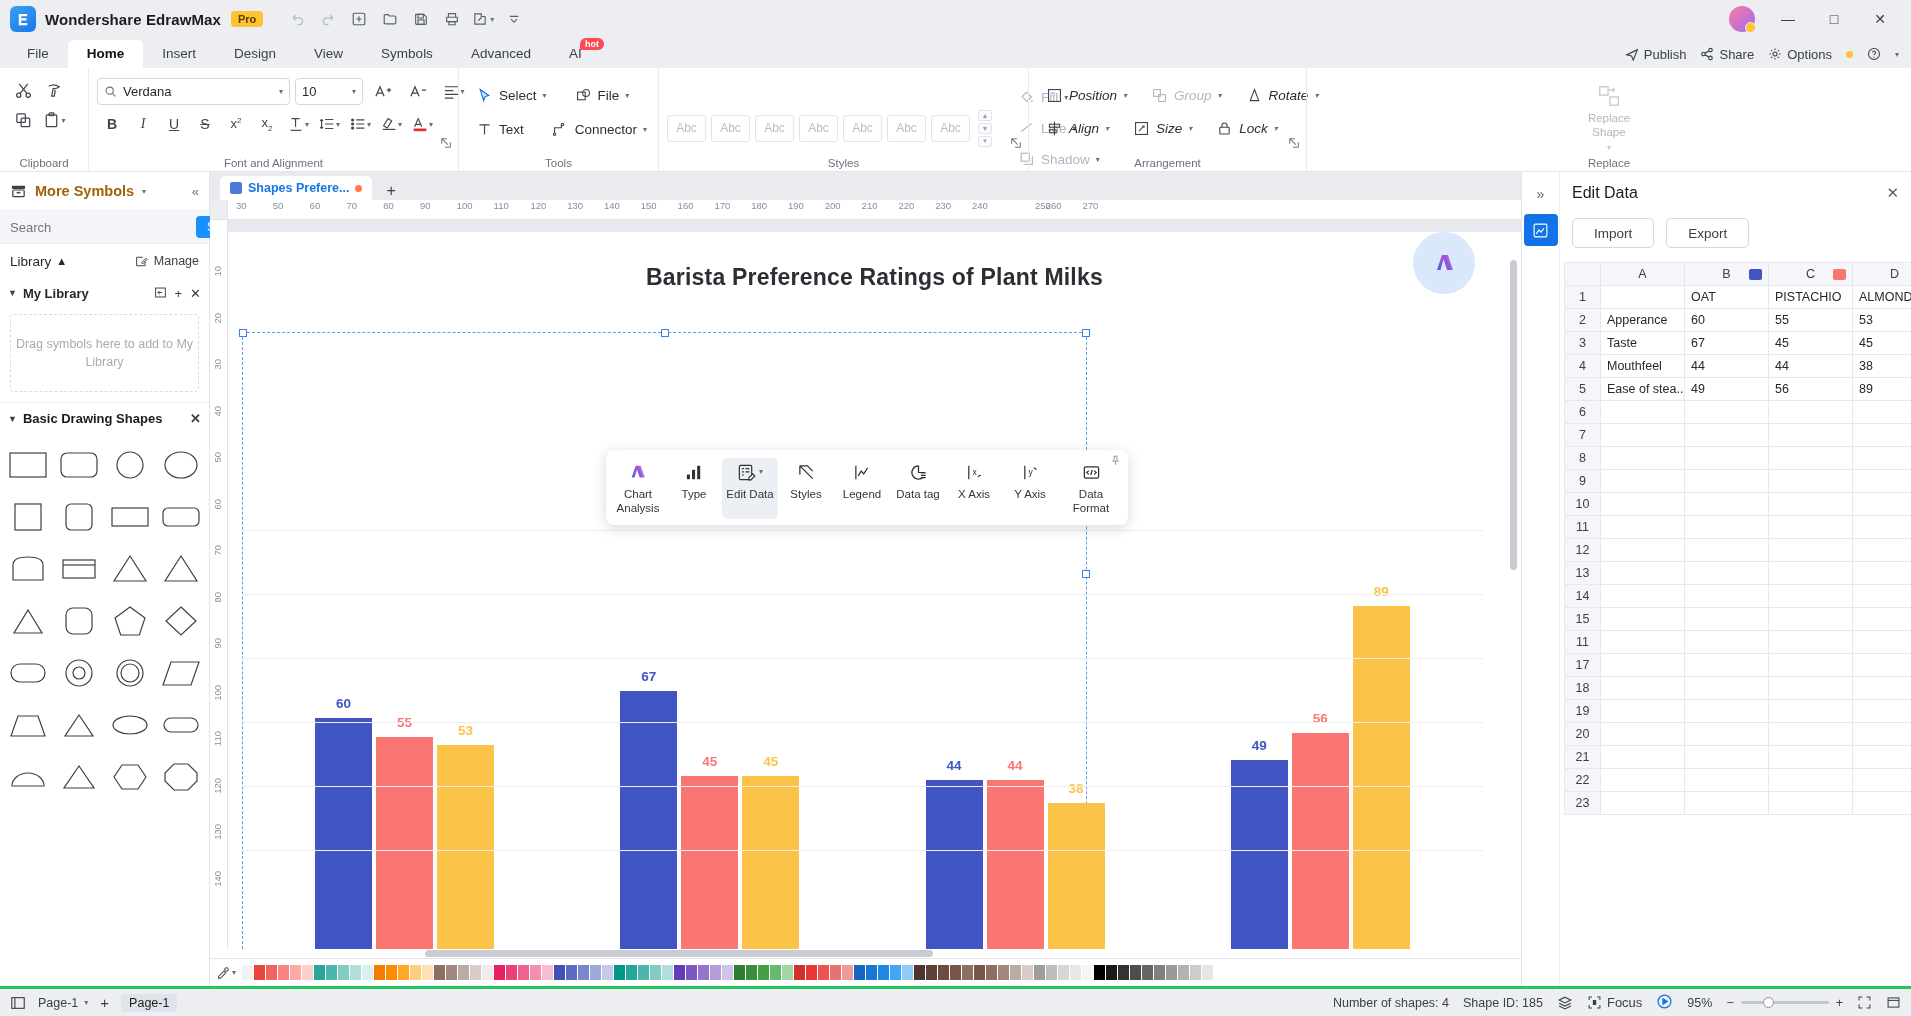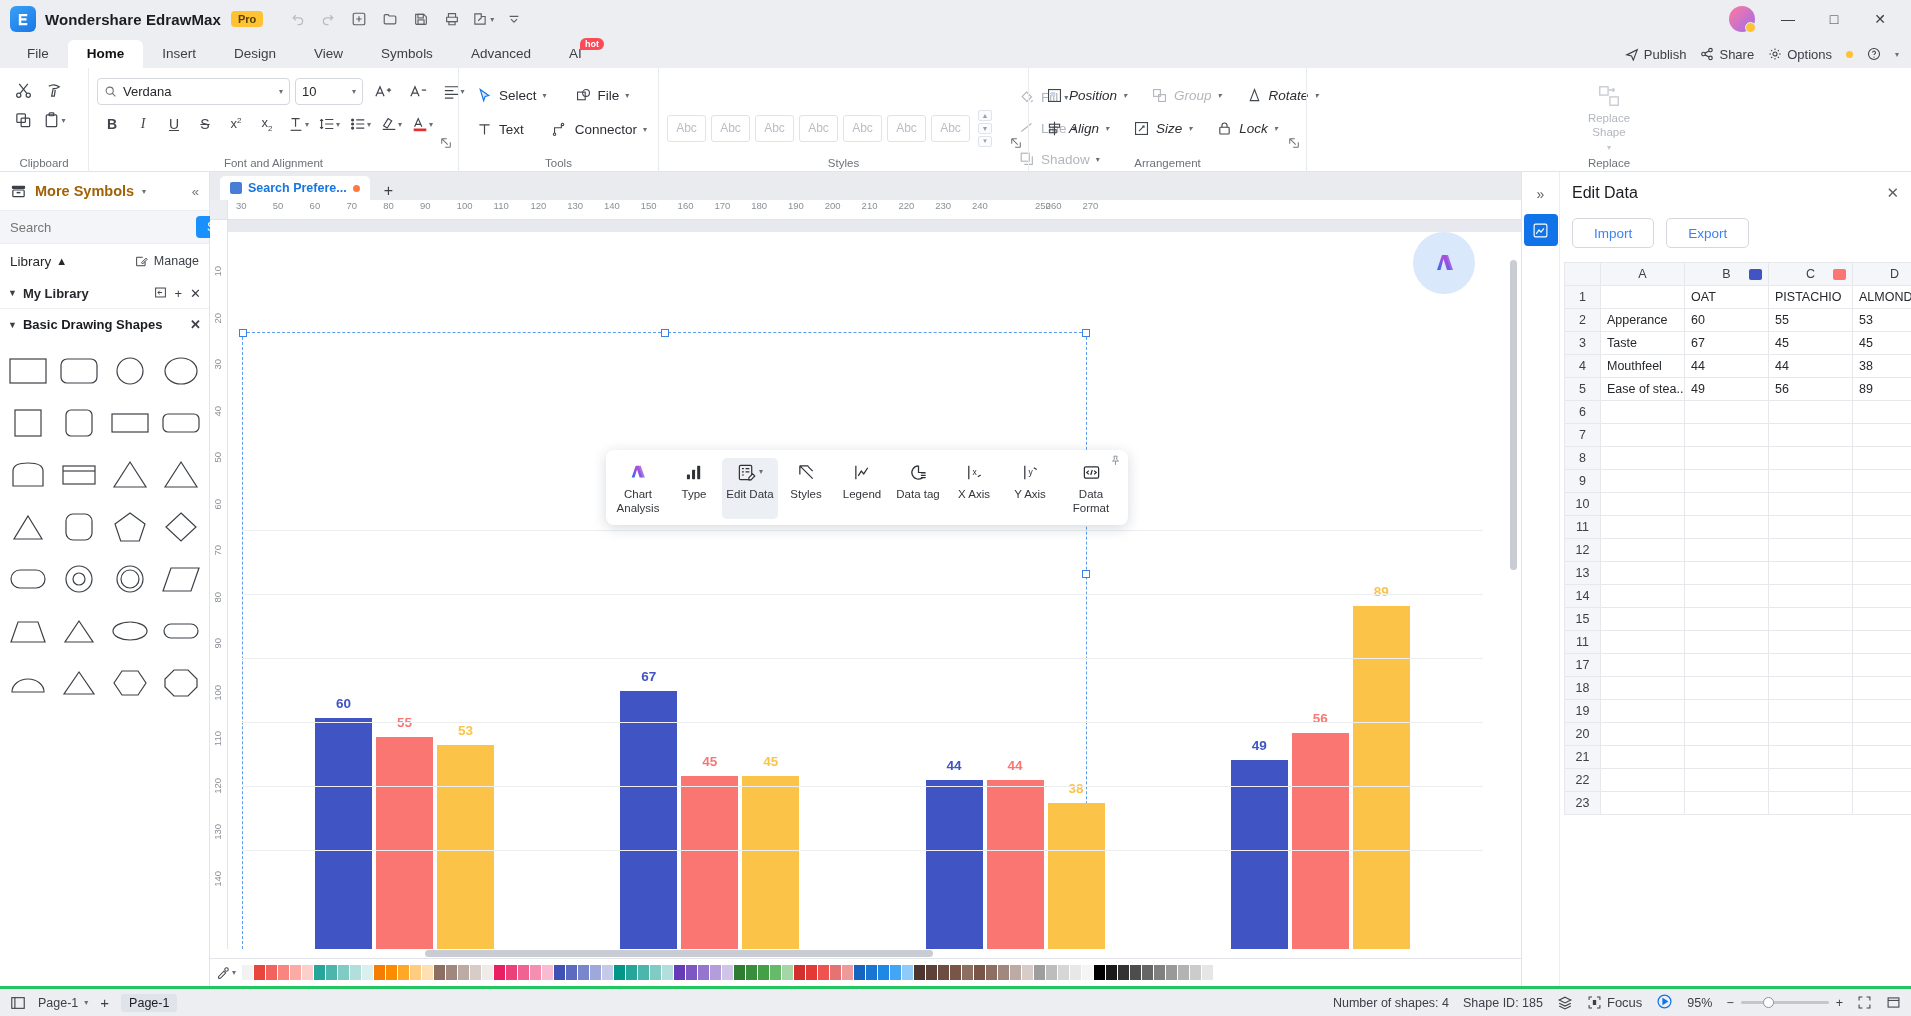--- a/index.html
+++ b/index.html
@@ -130,21 +130,21 @@
   
   .rightpanel{width:390px;background:#fff;border-left:1px solid #e2e4e9;display:flex;flex:none;}
   .railcol{width:38px;border-right:1px solid #eceef1;display:flex;flex-direction:column;align-items:center;padding-top:6px;gap:4px;flex:none;}
   .railbtn{width:34px;height:32px;display:flex;align-items:center;justify-content:center;color:#5d6167;border-radius:4px;font-size:14px;}
   .railbtn.on{background:#1074e8;color:#fff;}
   .rp-main{flex:1;display:flex;flex-direction:column;min-width:0;}
   .rp-head{height:42px;display:flex;align-items:center;padding:0 12px;}
   .rp-title{font-size:16px;color:#1a1c20;}
   .rp-close{margin-left:auto;color:#5d6167;font-size:15px;}
   .rp-actions{display:flex;gap:12px;padding:4px 12px 14px;}
-  .obtn{border:1px solid #d4d7dd;border-radius:5px;height:30px;padding:0 21px;display:flex;align-items:center;font-size:13.5px;color:#3b82f6;background:#fff;}
+  .obtn{border:1px solid #d4d7dd;border-radius:5px;height:30px;padding:0 21px;display:flex;align-items:center;font-size:13.5px;color:#404040;background:#fff;}
   .gridwrap{flex:1;overflow:hidden;padding-left:4px;}
   table.ss{border-collapse:collapse;width:100%;table-layout:fixed;}
   table.ss th,table.ss td{border:1px solid #e6e8ec;height:23px;font-size:12.5px;color:#26282c;padding:0 6px;text-align:left;overflow:hidden;white-space:nowrap;}
   table.ss th{background:#f5f6f9;font-weight:400;text-align:center;color:#3c4047;position:relative;}
   table.ss td.rown{background:#f5f6f9;text-align:center;color:#3c4047;width:36px;}
   col.c-num{width:36px;}
   col.c-a{width:84px;}
   col.c-b,col.c-c,col.c-d{width:84px;}
   .hdrsw{position:absolute;right:6px;top:6px;width:13px;height:11px;border-radius:2px;}
 
@@ -620,20 +620,23 @@
         <span style="font-weight:600">My Library</span>
         <div class="acts">
           <svg width="13" height="13" viewBox="0 0 16 16" fill="none" stroke="#3c4047" stroke-width="1.2">
               <rect x="2" y="2.5" width="12" height="11"></rect>
               <path d="M10 8H5M7 5.8L4.8 8 7 10.2"></path>
             </svg>
           <span>+</span>
           <span>✕</span>
         </div>
       </div>
+      <div class="droparea">
+        <span>Drag symbols here to add to My Library</span>
+      </div>
       <div class="shapes-title">
         <span style="font-size:9px;color:#3c4047;font-weight:400">▼</span>
         <span>Basic Drawing Shapes</span>
         <div class="acts">✕</div>
       </div>
       <div class="shapegrid">
         <div class="shcell">
             <svg width="38" height="34">
               <rect class="tri" x="1" y="5" width="36" height="24"></rect>
             </svg>
@@ -782,21 +785,21 @@
               <path class="tri" d="M12 4h14l9 9v8l-9 9H12l-9-9v-8z"></path>
             </svg>
           </div>
       </div>
     </div>
 
     <div class="canvaswrap">
       <div class="tabbar">
         <div class="doctab">
           <div class="tabicon"></div>
-          <span>Search Prefere...</span>
+          <span>Shapes Prefere...</span>
           <div class="tabdot"></div>
         </div>
         <div class="addtab">+</div>
       </div>
 
       <div class="ruler-h">
         <div class="ruler-corner"></div>
         <div class="rh-track" id="rhtrack">
             <div class="rtick" style="left: 8px;">30</div>
             <div class="rtick" style="left: 44.8px;">50</div>
@@ -845,20 +848,21 @@
         <div class="sheet">
           <div class="greyband"></div>
 
           <div class="selbox">
             <div class="handle" style="left:-4px;top:-4px"></div>
             <div class="handle" style="left:50%;margin-left:-4px;top:-4px"></div>
             <div class="handle" style="right:-4px;top:-4px"></div>
             <div class="handle" style="right:-4px;top:237px"></div>
           </div>
 
+          <div class="charttitle">Barista Preference Ratings of Plant Milks</div>
 
           <div class="chartbox">
             <div class="plot" id="plot">
               <div class="bars" id="bars">
                   <div class="grp">
                     <div class="bar" style="height: 231px; background: rgb(64, 84, 196);">
                       <span class="blabel" style="color: rgb(64, 84, 196);">60</span>
                     </div>
                     <div class="bar" style="height: 211.75px; background: rgb(250, 118, 115);">
                       <span class="blabel" style="color: rgb(250, 118, 115);">55</span>

